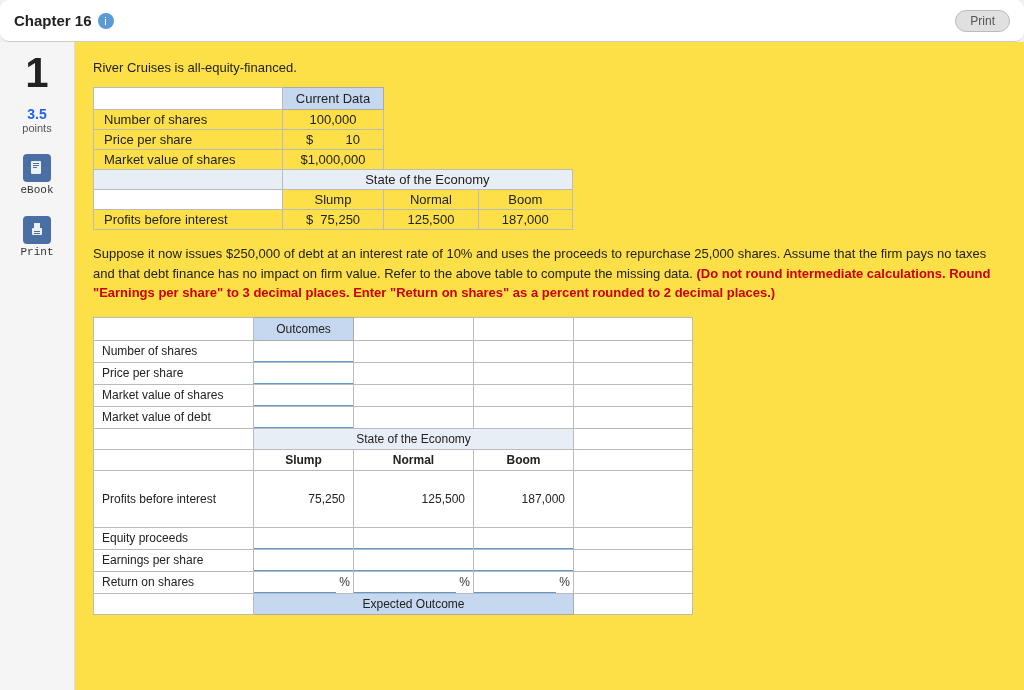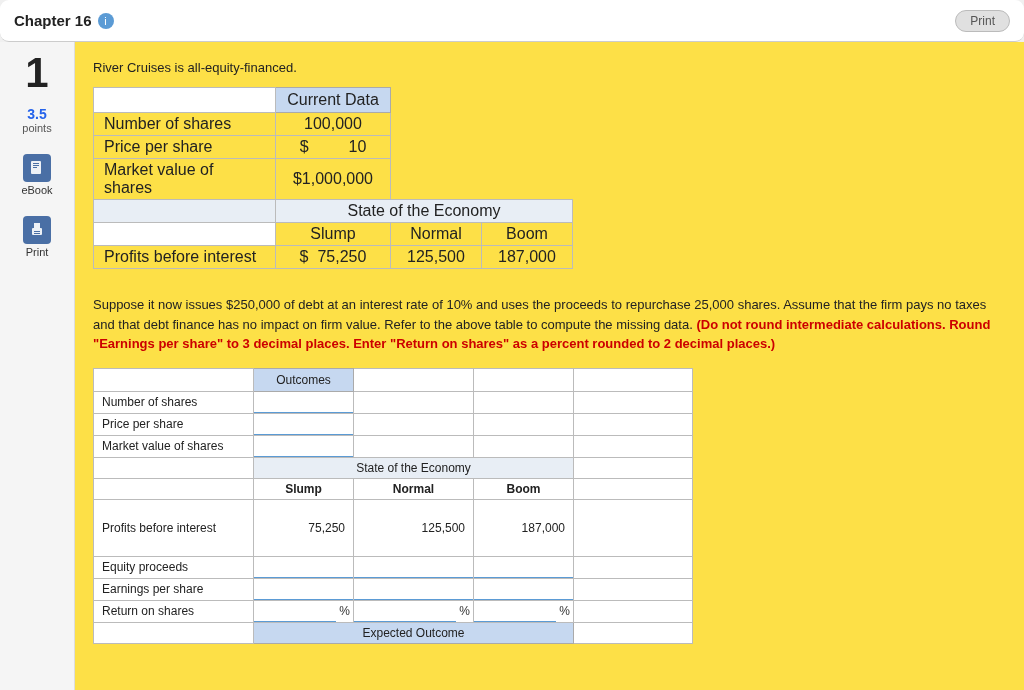--- a/index.html
+++ b/index.html
@@ -98,37 +98,38 @@
       border-radius: 4px;
       display: flex;
       align-items: center;
       justify-content: center;
       color: #fff;
       font-size: 16px;
     }
     .sidebar-tool-label {
       font-size: 11px;
       color: #333;
+      font-family: Liberation Mono, monospace;
     }
     .content {
       flex: 1;
       background: #fde047;
       overflow-y: auto;
       padding: 18px 24px 18px 18px;
     }
     .problem-text {
       font-size: 13px;
       color: #222;
       margin-bottom: 12px;
     }
     
     .current-data-table {
       border-collapse: collapse;
-      font-size: 16px;
-      margin-bottom: 26px;
+      font-size: 13px;
+      margin-bottom: 14px;
       width: 480px;
     }
     .current-data-table th {
       background: #c6d8f0;
       text-align: center;
       padding: 3px 10px;
       border: 1px solid #aaa;
       font-weight: normal;
     }
     .current-data-table td {
@@ -328,20 +329,27 @@
           <td></td>
           <td></td>
         </tr>
         <tr>
           <td class="row-label">Market value of shares</td>
           <td class="input-cell"><input type="text" style=""></td>
           <td></td>
           <td></td>
           <td></td>
         </tr>
+        <tr>
+          <td class="row-label">Market value of debt</td>
+          <td class="input-cell"><input type="text" style=""></td>
+          <td></td>
+          <td></td>
+          <td></td>
+        </tr>
 
         <tr>
           <td style="border:1px solid #bbb;background:#fff;"></td>
           <td colspan="3" class="state-header" style="text-align:center;background:#e8eef5;border:1px solid #bbb;font-weight:normal;">State of the Economy</td>
           <td style="border:1px solid #bbb;background:#fff;"></td>
         </tr>
 
         <tr>
           <td style="border:1px solid #bbb;background:#fff;"></td>
           <td style="text-align:center;border:1px solid #bbb;font-weight:bold;width:100px;">Slump</td>

